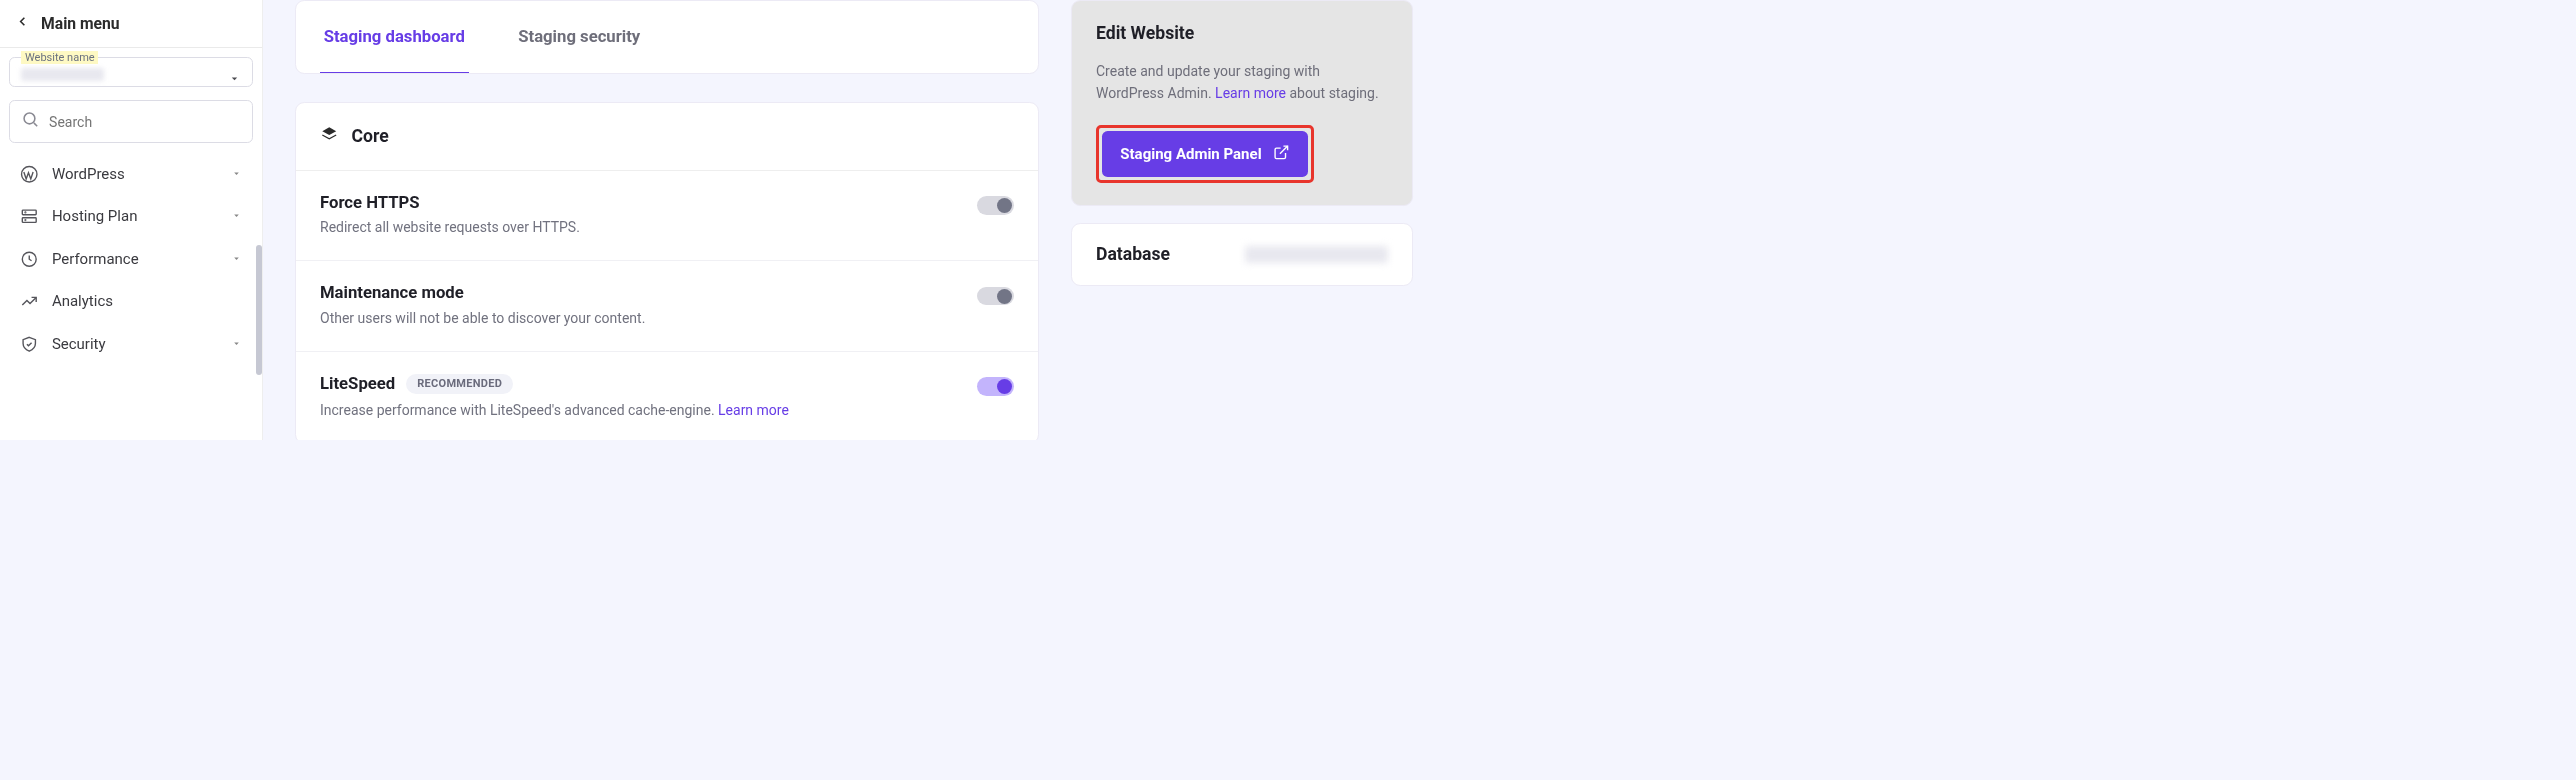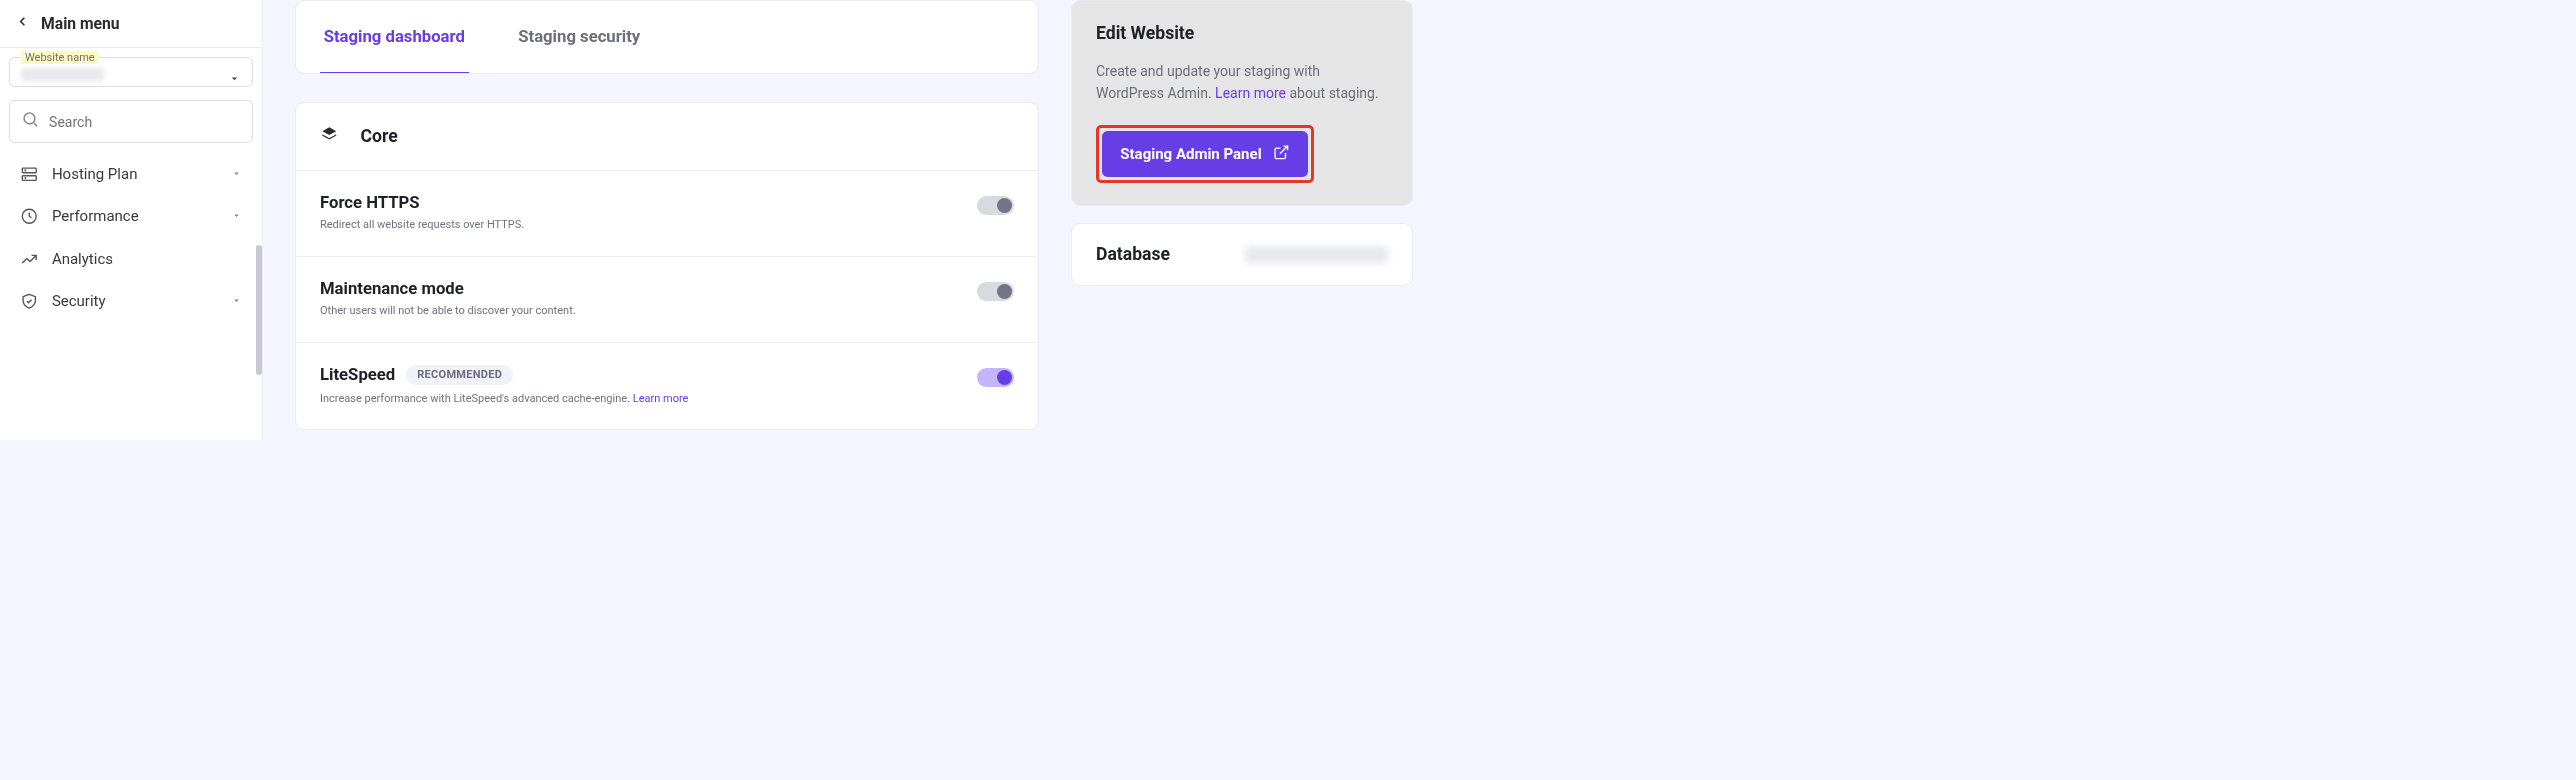--- a/index.html
+++ b/index.html
@@ -27,29 +27,29 @@
 
 .main { flex: 1; padding: 0 32px; display: flex; gap: 32px; }
 .left-col { flex: 1; display: flex; flex-direction: column; }
 .right-col { width: 342px; display: flex; flex-direction: column; gap: 16.7px; }
 
 .tabs-card { background: #fff; border: 0.9px solid #eceaf5; border-radius: 9.3px; padding: 0 24px; display: flex; gap: 46px; }
 .tab { padding: 26px 3.7px; font-size: 16.7px; font-weight: 700; color: #6e6e7a; cursor: pointer; }
 .tab.active { color: #673de6; border-bottom: 1.9px solid #673de6; }
 
 .core-card { background: #fff; border: 0.9px solid #eceaf5; border-radius: 9.3px; margin-top: 28px; }
-.core-header { display: flex; align-items: center; gap: 22px; padding: 22px 24px; border-bottom: 0.9px solid #eee; }
+.core-header { display: flex; align-items: center; gap: 13px; padding: 22px 24px; border-bottom: 0.9px solid #eee; }
 .core-title { font-size: 17.6px; font-weight: 700; color: #1f1f27; }
 
 .setting-row { display: flex; justify-content: space-between; align-items: flex-start; padding: 22px 24px; border-bottom: 0.9px solid #f0f0f4; }
 .setting-row:last-child { border-bottom: none; }
 .setting-text { max-width: 601px; }
 .setting-title { font-size: 16.7px; font-weight: 700; color: #1f1f27; margin-bottom: 5.6px; display: flex; align-items: center; gap: 11px; }
 .recommended { background: #f1f2f8; color: #6a6b7c; font-size: 11px; font-weight: 700; padding: 3.7px 11px; border-radius: 11px; letter-spacing: 0.3px; }
-.setting-desc { font-size: 11px; color: #71727f; line-height: 1.5; }
+.setting-desc { font-size: 14px; color: #71727f; line-height: 1.5; }
 .learn-more { color: #673de6; cursor: pointer; }
 
 .toggle { width: 37px; height: 18.5px; border-radius: 924px; position: relative; cursor: pointer; margin-top: 3.7px; }
 .toggle .knob { width: 15px; height: 15px; background: #fff; border-radius: 50%; position: absolute; top: 1.9px; }
 .toggle.off-right { background:#d9d9e0; }
 .toggle.off-right .knob { right:1.9px; background:#727586; }
 .toggle.on { background: #c3b4fc; }
 .toggle.on .knob { right: 1.9px; background: #673de6; }
 
 .panel-card { background: #e5e5e5; border: 0.9px solid #eceaf5; border-radius: 9.3px; padding: 22px 24px; }
@@ -89,20 +89,32 @@
     <span>
       <svg width="18.5" height="18.5" viewBox="0 0 24 24" fill="none" stroke="#8a8a93" stroke-width="2">
           <circle cx="11" cy="11" r="7"></circle>
           <line x1="21" y1="21" x2="16.65" y2="16.65"></line>
         </svg>
     </span>
     <input type="text" placeholder="Search" style="">
   </div>
 
   <nav class="nav-list">
+    <div class="nav-item">
+      <span class="nav-icon">
+        <svg width="18.5" height="18.5" viewBox="0 0 24 24" fill="none" stroke="#55555b" stroke-width="1.8">
+            <circle cx="12" cy="12" r="10"></circle>
+            <path d="M5 9l3 9 3-8 3 8 3-9"></path>
+          </svg>
+      </span>
+      <span>WordPress</span>
+      <span class="chev"><svg width="11" height="11" viewBox="0 0 24 24" fill="#888">
+            <path d="M7 10l5 5 5-5z"></path>
+          </svg></span>
+    </div>
     <div class="nav-item">
       <span class="nav-icon">
         <svg width="18.5" height="18.5" viewBox="0 0 24 24" fill="none" stroke="#55555b" stroke-width="1.8">
             <rect x="3" y="4" width="18" height="6" rx="1"></rect>
             <rect x="3" y="14" width="18" height="6" rx="1"></rect>
             <circle cx="7" cy="7" r="0.5" fill="#55555b"></circle>
             <circle cx="7" cy="17" r="0.5" fill="#55555b"></circle>
           </svg>
       </span>
       <span>Hosting Plan</span>

